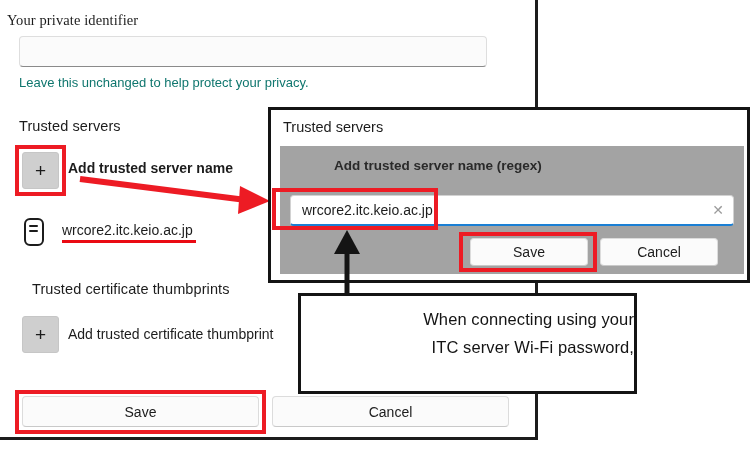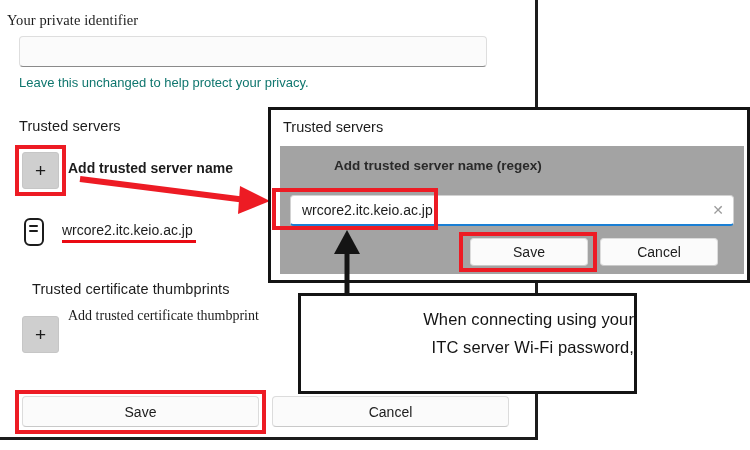--- a/index.html
+++ b/index.html
@@ -204,21 +204,21 @@
         <i class="b2"></i>
     </div>
     <div class="srv-name" style="left:62px; top:222px;">wrcore2.itc.keio.ac.jp</div>
     <div class="red-underline" style="left:62px; top:240px; width:134px;"></div>
 
     <div class="sec-label" style="left:24px; top:281px;margin-left:8px;">Trusted certificate thumbprints</div>
 
     <div class="plus-btn" style="left:22px; top:316px; width:37px; height:37px;">
       <span>+</span>
     </div>
-    <div class="plus-lbl" style="left:68px; top:308px;font-family:Liberation Serif, serif;">Add trusted certificate thumbprint</div>
+    <div class="plus-lbl" style="left:68px; top:326px;">Add trusted certificate thumbprint</div>
 
     <div class="foot-btn" style="left:22px; top:396px; width:237px; height:31px;">Save</div>
     <div class="foot-btn" style="left:272px; top:396px; width:237px; height:31px;">Cancel</div>
   </div>
 
   <div class="hl" style="left:15px; top:145px; width:51px; height:51px;"></div>
 
   <div class="hl" style="left:15px; top:390px; width:251px; height:44px;"></div>
 
   <svg class="arrow-red" width="196" height="48" viewBox="0 0 196 48">

